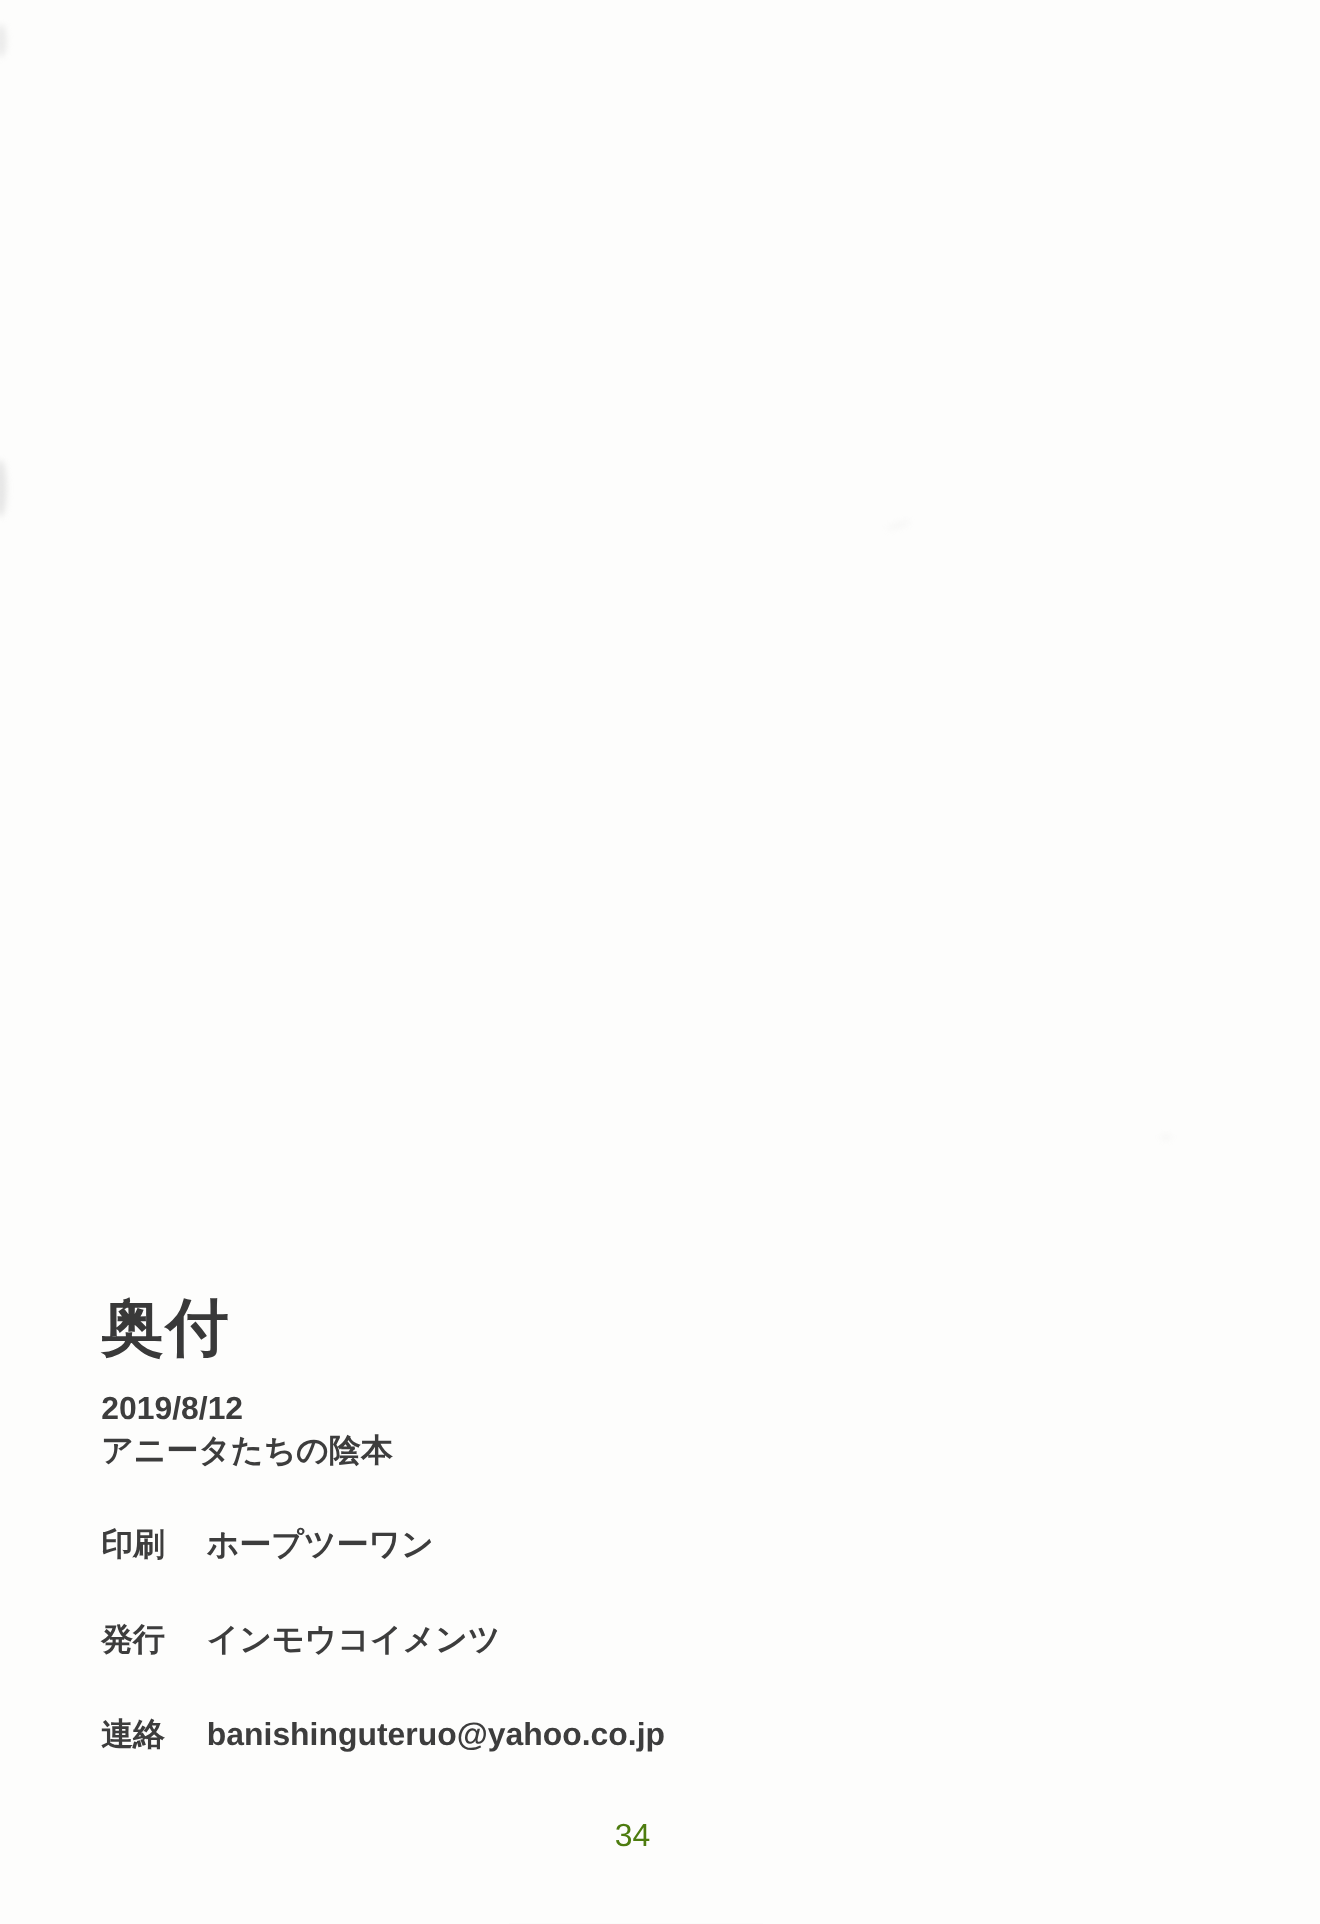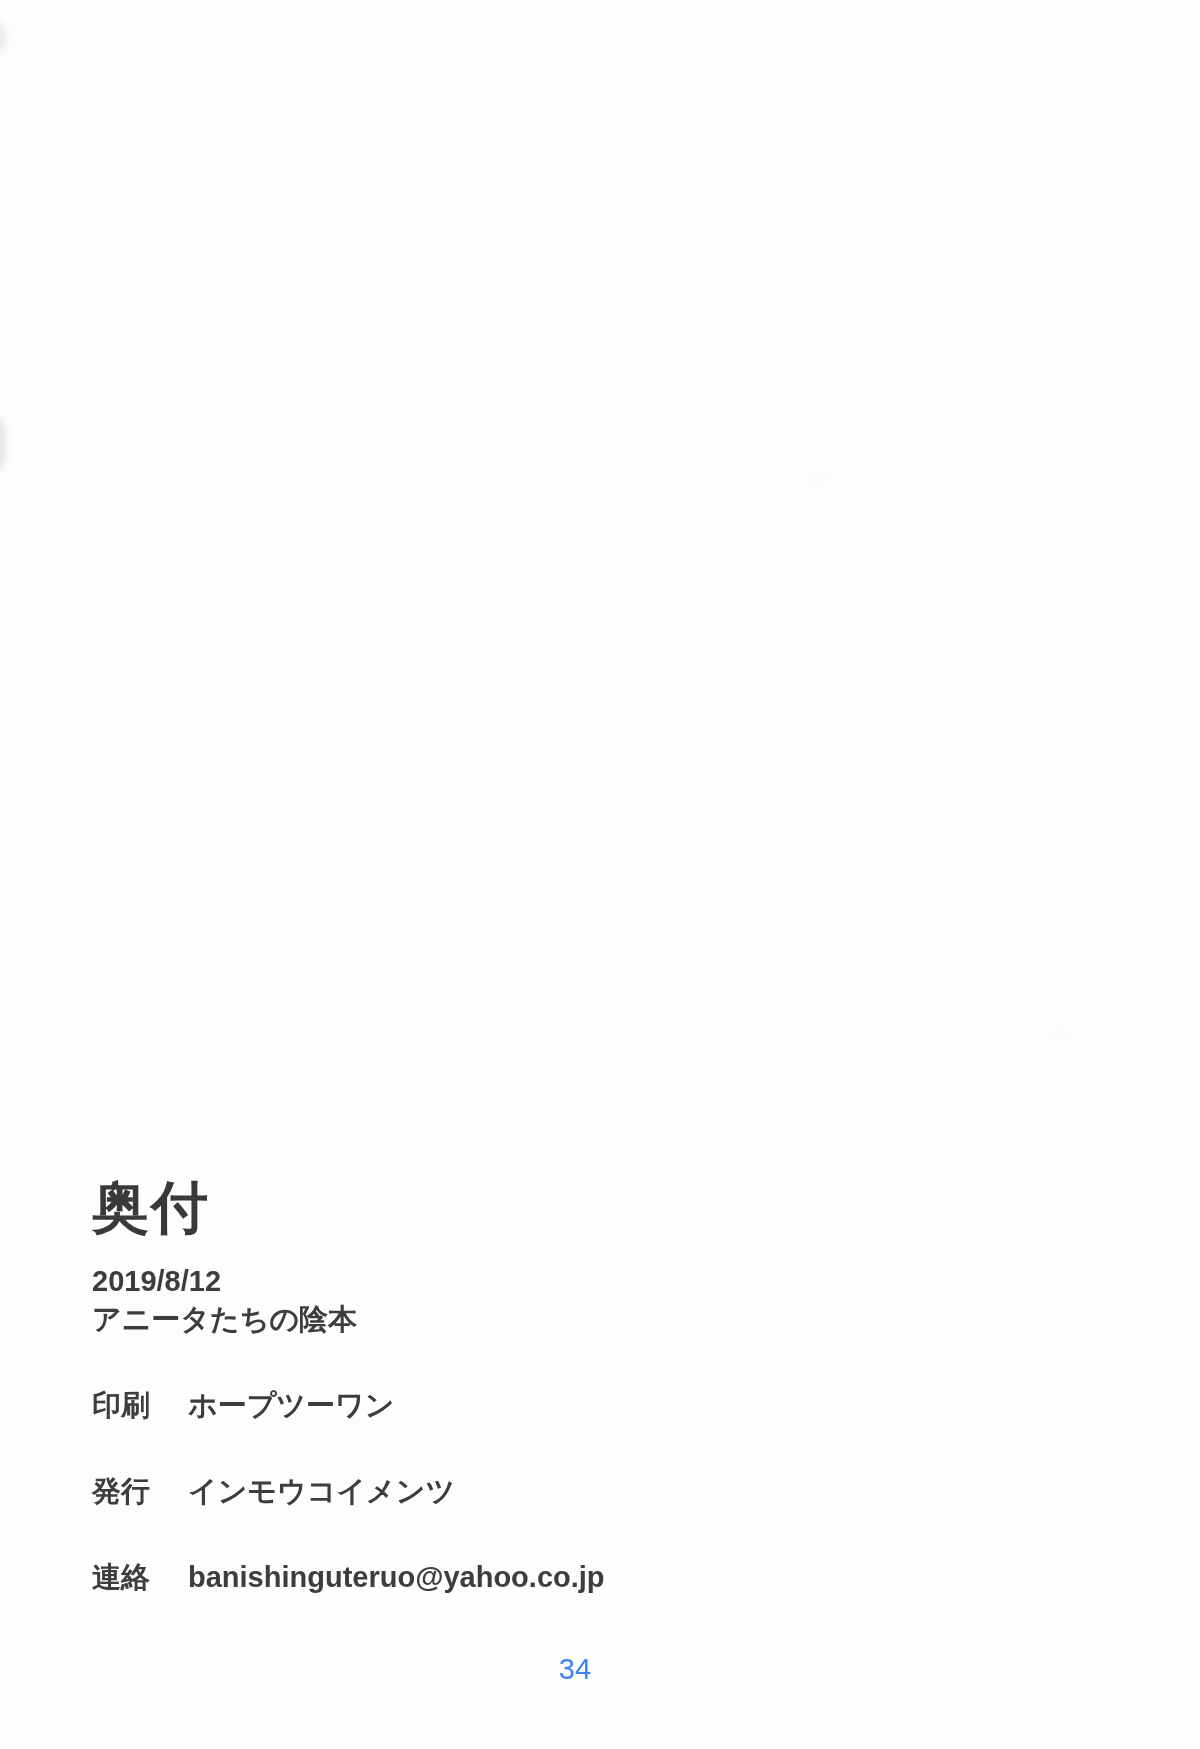--- a/index.html
+++ b/index.html
@@ -53,21 +53,21 @@
   .notice-block {}
   .page-number {
     position: absolute;
     left: 0;
     top: 1652px;
     width: 1150px;
     text-align: center;
     font-size: 29px;
     line-height: 34px;
     font-weight: normal;
-    color: #3b82f6;
+    color: #4d7c0f;
   }
 </style>
 </head>
 <body>
 
 <div class="page">
 
   <div class="artifact a1"></div>
   <div class="artifact a2"></div>
   <div class="artifact a3"></div>

